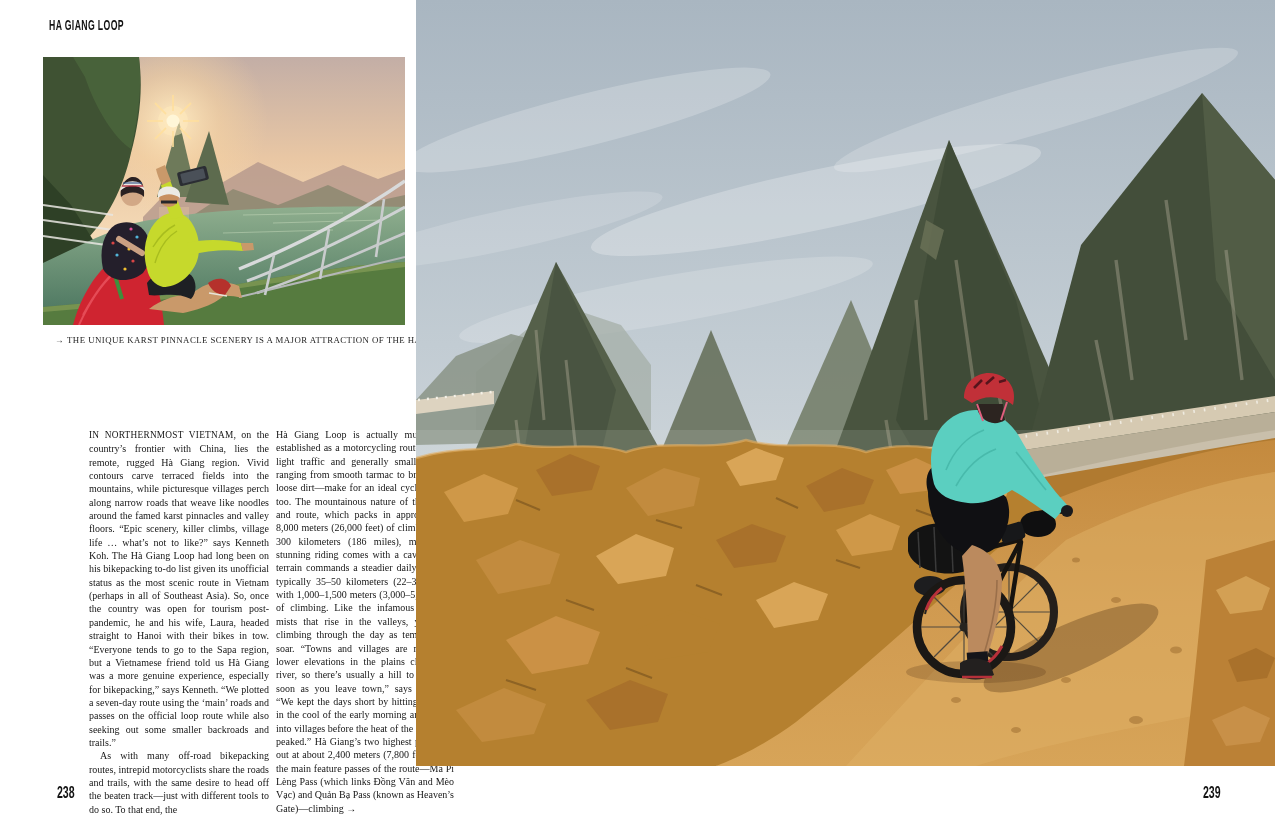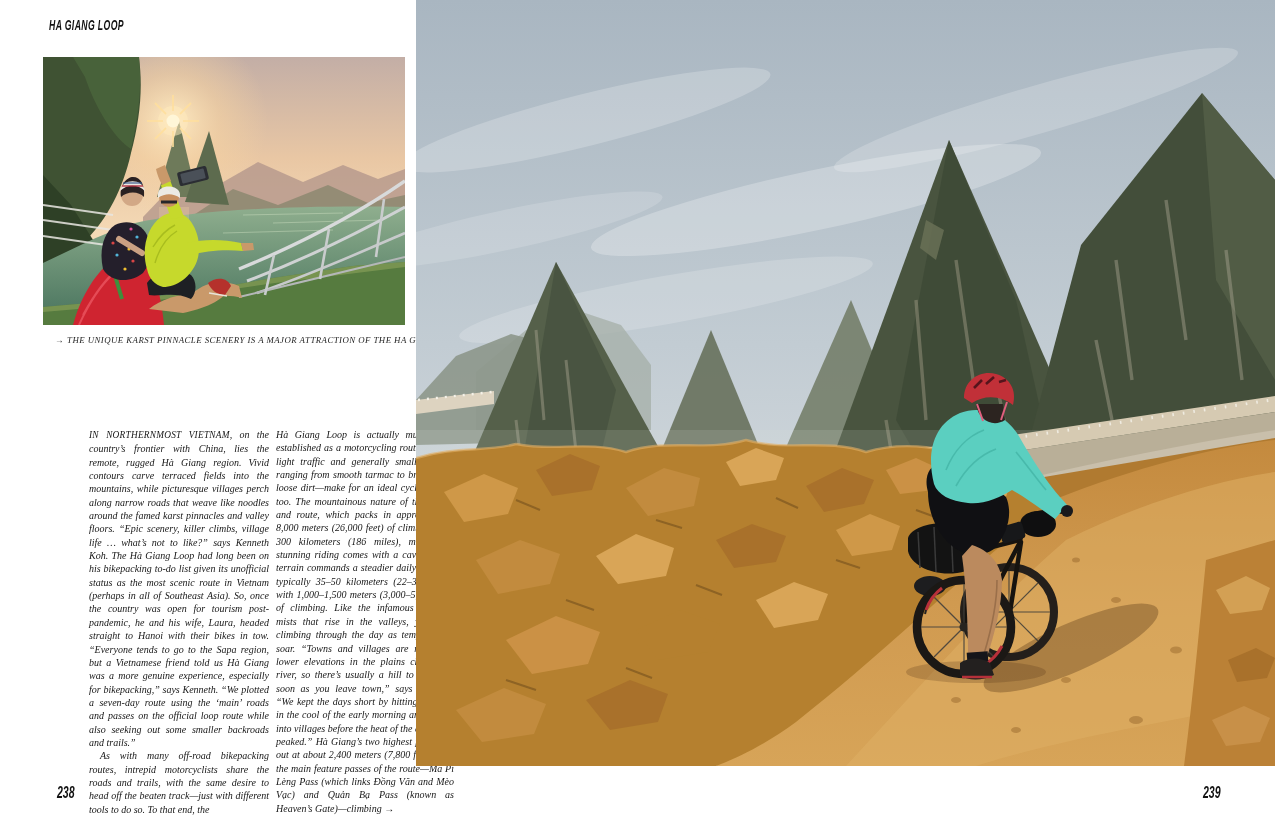--- a/index.html
+++ b/index.html
@@ -1,18 +1,18 @@
 <!DOCTYPE html>
 <html lang="en"><head>
 <meta charset="utf-8">
 <style>
   html,body{margin:0;padding:0;background:#9a9a9a;}
   .spread{
     position:relative;width:1275px;height:822px;background:#ffffff;
-    overflow:hidden;font-family:"Liberation Serif","DejaVu Serif",serif;color:#1c1c1c;font-style:italic;
+    overflow:hidden;font-family:"Liberation Serif","DejaVu Serif",serif;color:#1c1c1c;
   }
   
   .kicker{
     position:absolute;left:49px;top:17px;
     font-family:"Liberation Sans","DejaVu Sans",sans-serif;font-weight:700;
     font-size:14px;letter-spacing:.6px;color:#121212;white-space:nowrap;
     transform:scaleX(.62);transform-origin:left center;
   }
   .folio{
     position:absolute;top:784px;

